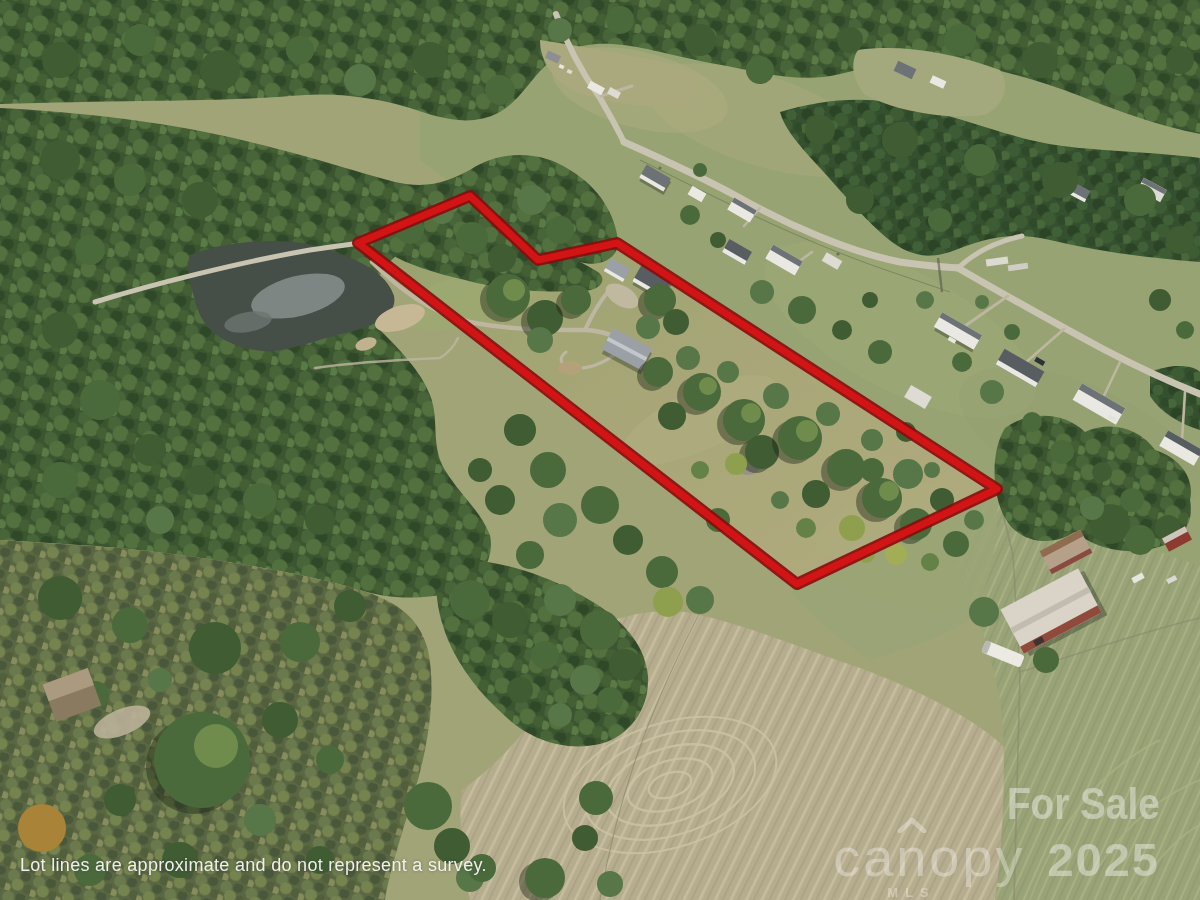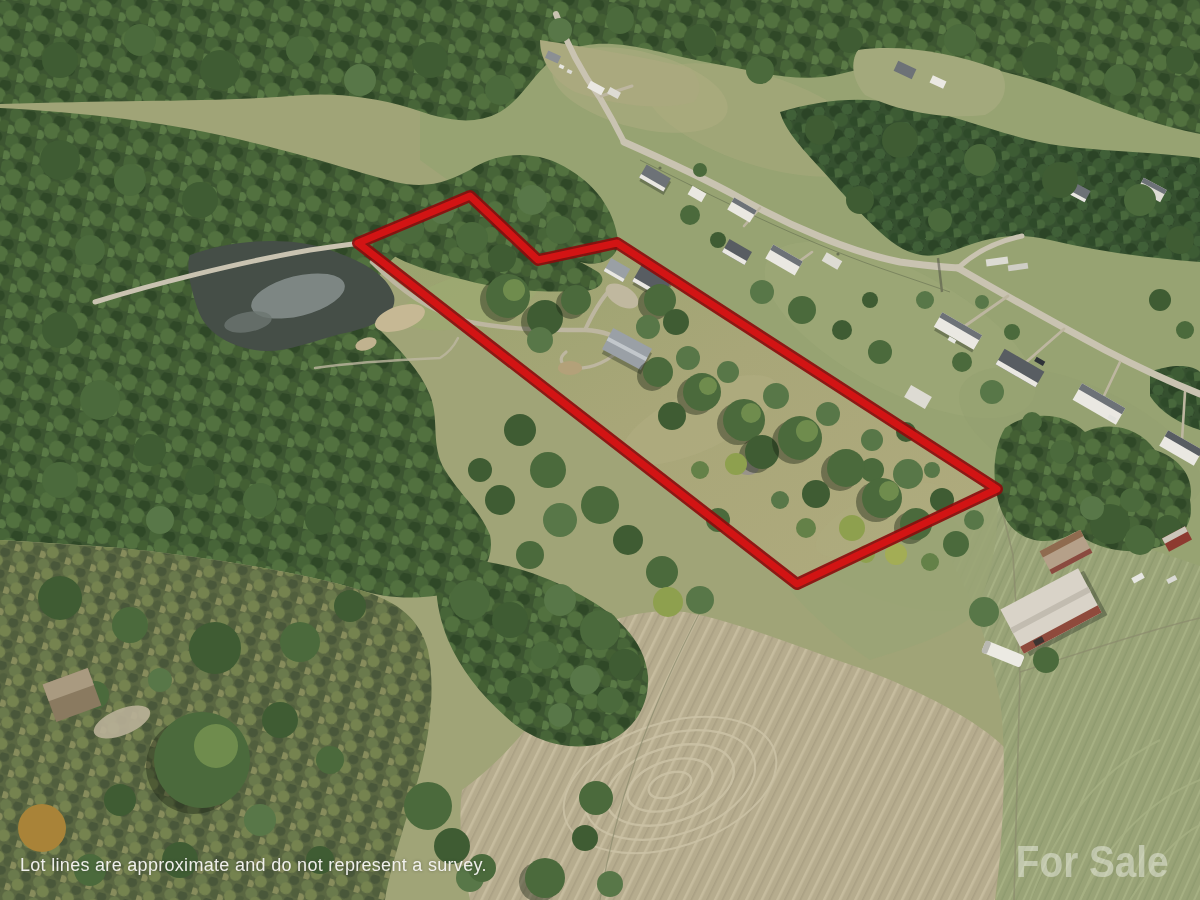--- a/index.html
+++ b/index.html
@@ -23,21 +23,21 @@
   .fence{stroke:#8a8a6c;fill:none;opacity:.7}
   .mowT{stroke:#cbc2a6;fill:none;opacity:.85}
   .mowG{stroke:#a6b083;fill:none;opacity:.8}
 
   
   .disclaimer{position:absolute;left:20px;bottom:24px;
     font-size:18px;letter-spacing:.3px;color:rgba(248,247,244,.95);
     text-shadow:0 0 3px rgba(50,55,45,.45);}
 
   
-  .wm{position:absolute;right:31px;bottom:16px;text-align:right;
+  .wm{position:absolute;right:40px;bottom:16px;text-align:right;
       color:#fff;user-select:none;pointer-events:none;}
   .wm-forsale{font-weight:bold;font-size:44px;line-height:1;
       letter-spacing:0px;color:rgba(255,255,255,.40);
       transform:scaleX(.88);transform-origin:100% 50%;}
   .wm-row2{display:flex;justify-content:flex-end;align-items:baseline;
       gap:22px;margin-top:4px;}
   .wm-brand-wrap{position:relative;display:inline-block;}
   .wm-brand{font-weight:300;font-size:54px;line-height:1;letter-spacing:3px;
       color:rgba(255,255,255,.33);}
   .wm-roof{position:absolute;left:64px;top:-13px;}
@@ -524,14 +524,26 @@
   <g>
     <polygon fill="none" stroke-width="12" stroke-linejoin="round" opacity=".92" points="358,243 470,196 538,260 617,243 997,489 797,584" stroke="#8a0d0d"></polygon>
     <polygon fill="none" stroke-width="7" stroke-linejoin="round" points="358,243 470,196 538,260 617,243 997,489 797,584" stroke="#d21414"></polygon>
   </g>
 </svg>
 
   <div class="disclaimer">Lot lines are approximate and do not represent a survey.</div>
 
   <div class="wm">
     <div class="wm-forsale">For Sale</div>
+    <div class="wm-row2">
+      <span class="wm-brand-wrap">
+        <span class="wm-roof">
+          <svg width="30" height="16" viewBox="0 0 30 16">
+            <polyline points="3,14 15,3 27,14" fill="none" stroke="rgba(255,255,255,.33)" stroke-width="5" stroke-linecap="round" stroke-linejoin="round"></polyline>
+          </svg>
+        </span>
+        <span class="wm-brand">canopy</span>
+        <span class="wm-mls">MLS</span>
+      </span>
+      <span class="wm-year">2025</span>
+    </div>
   </div>
 </div>
 
 </body></html>

